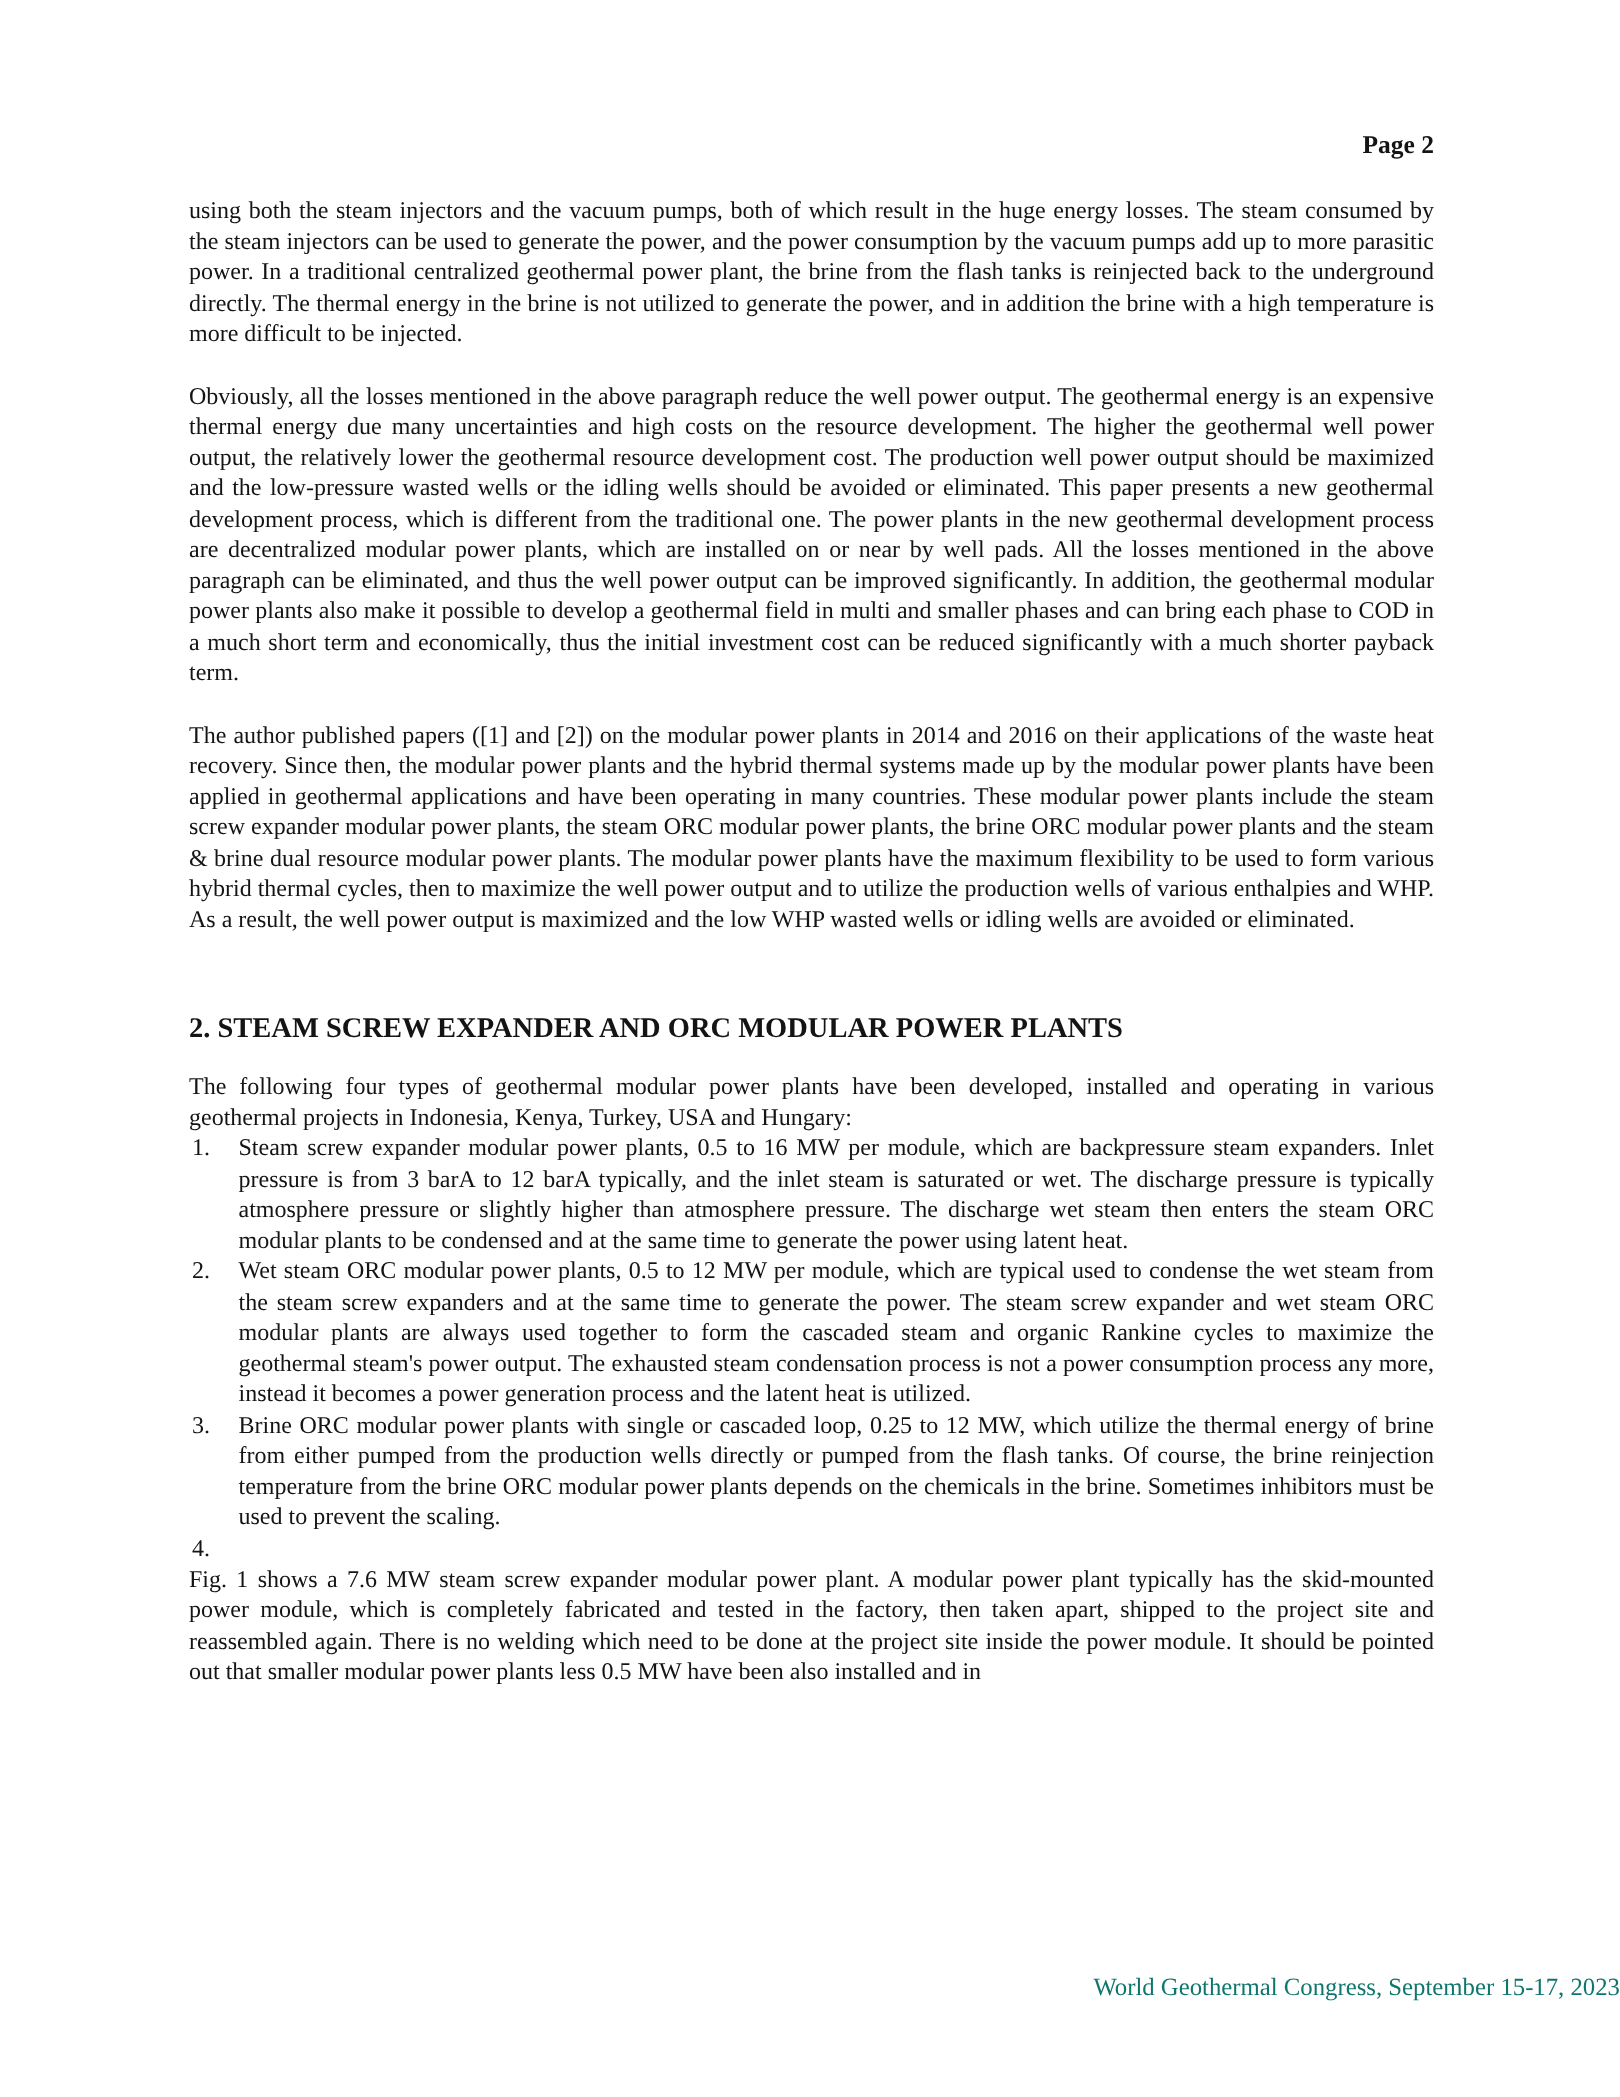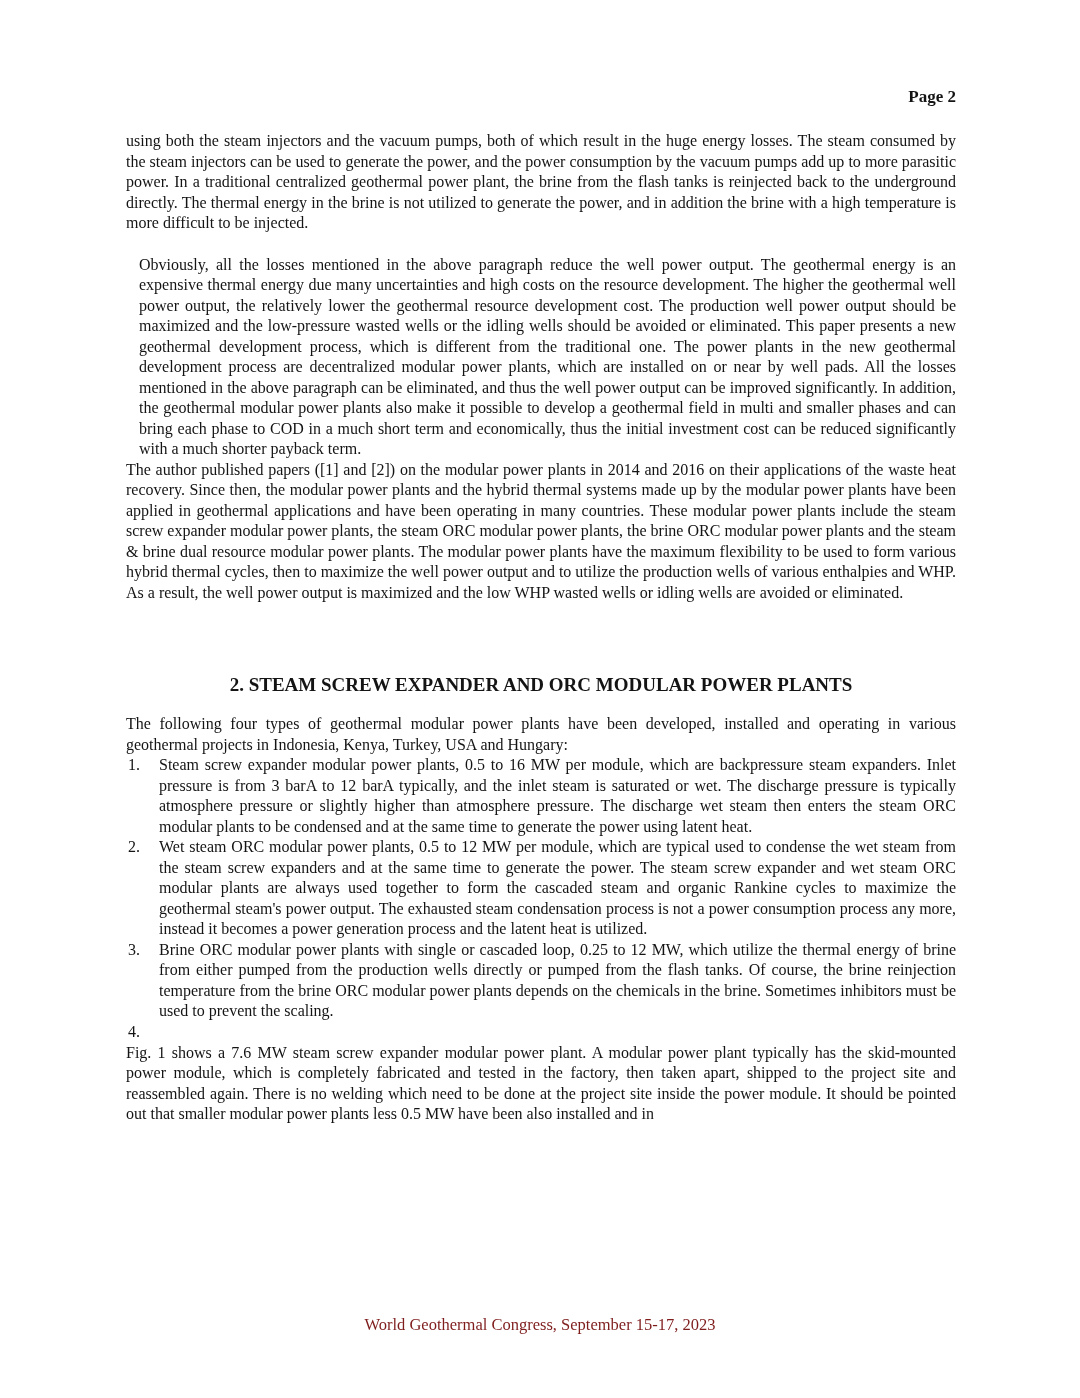--- a/index.html
+++ b/index.html
@@ -30,25 +30,24 @@
     line-height: 21px;
   }
   .para {
     font-size: 16px;
     line-height: 20.5px;
     text-align: justify;
     margin: 0;
     font-family: Liberation Serif, serif;
   }
   .p1 { margin-top: 24px; }
-  .p2 { margin-top: 21px; margin-left: 13px; }
-  .p3 { }
+  .p2 { margin-top: 21px; }
+  .p3 { margin-top: 21px; }
   .section-heading {
-    margin-top: 70px;
-    text-align: center;
+    margin-top: 50px;
     font-weight: bold;
     font-size: 19px;
     line-height: 23px;
   }
   .intro { margin-top: 18px; }
   .num-list { margin: 0; }
   .list-item {
     position: relative;
     padding-left: 33px;
     font-size: 16px;
@@ -59,24 +58,24 @@
     position: absolute;
     left: 2px;
     top: 0;
   }
   .p5 { margin-top: 21px; }
   .page-footer {
     position: absolute;
     left: 0;
     top: 1314px;
     width: 100%;
-    text-align: center;
+    text-align: right;
     font-size: 16.5px;
     line-height: 21px;
-    color: #7f1d1d;
+    color: #0f766e;
   }
 </style>
 </head>
 <body>
 
 <div class="page">
   <div class="content">
 
     <div class="page-header">Page 2</div>
 

